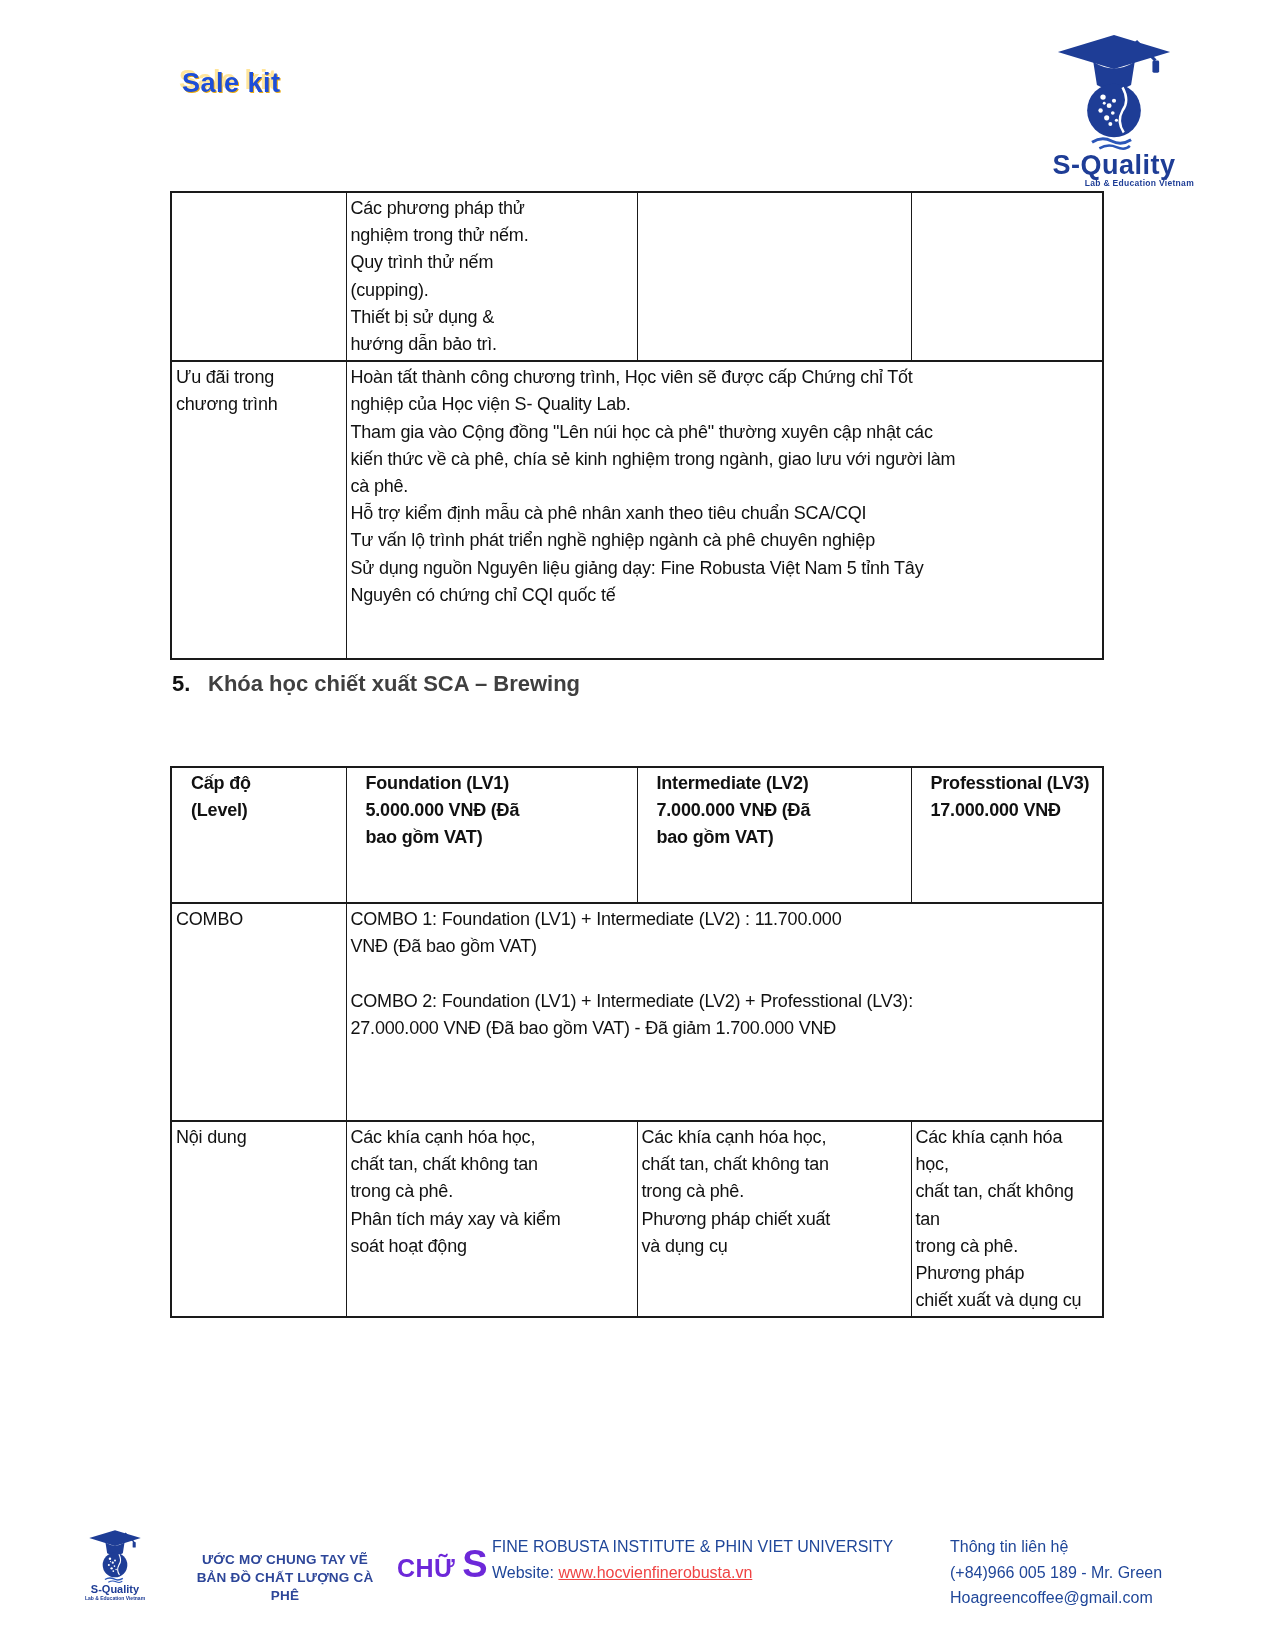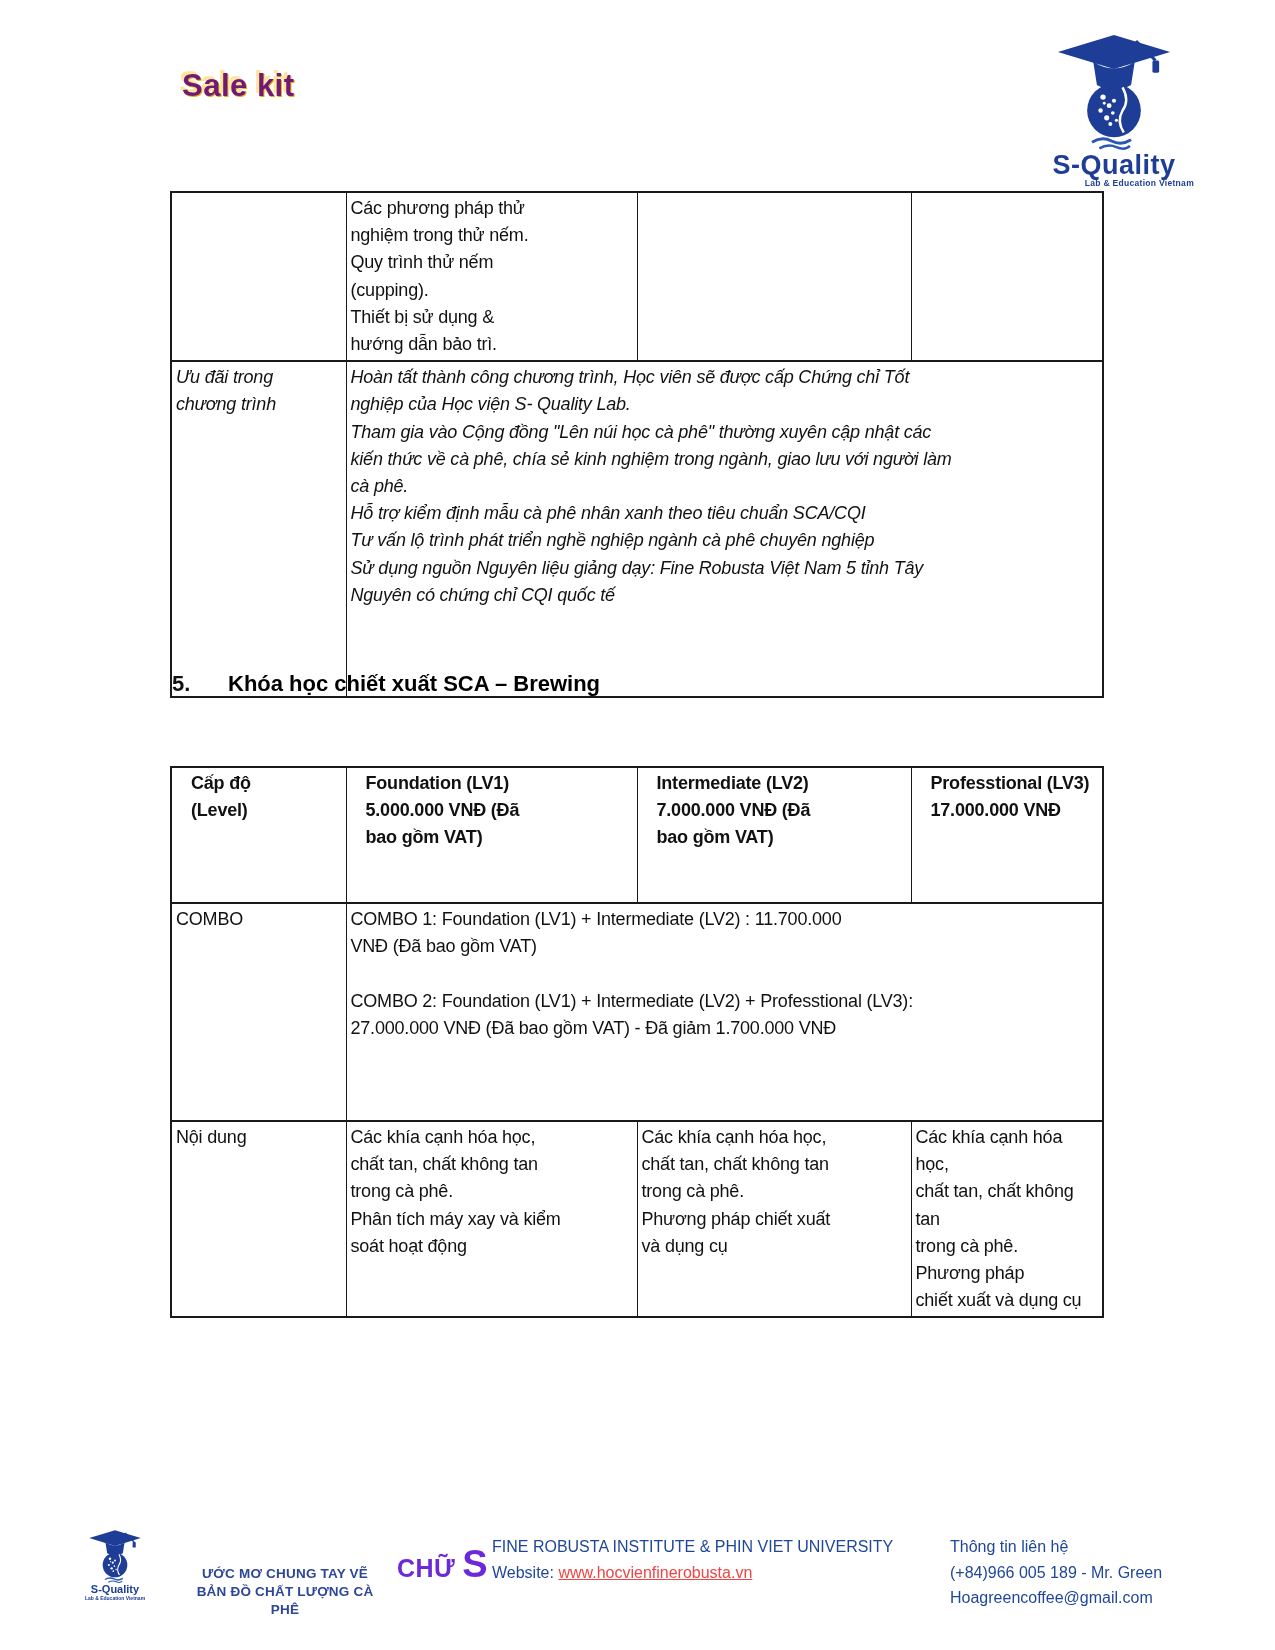--- a/index.html
+++ b/index.html
@@ -3,57 +3,57 @@
 <meta charset="utf-8">
 <style>
   html,body{margin:0;padding:0;background:#ffffff;}
   .page{
     position:relative;width:1275px;height:1650px;background:#ffffff;overflow:hidden;
     font-family:"Liberation Sans", sans-serif;color:#111;
   }
   
   .watermark{
     position:absolute;left:182px;top:68px;
-    font-size:31px;font-weight:800;color:#701a75;letter-spacing:.5px;
+    font-size:27px;font-weight:800;color:#1d4ed8;letter-spacing:.5px;
     text-shadow:-3px -3px 0 #ffe59b, 1px 1px 0 #e8a90f;
   }
   
   .logo-box{position:absolute;left:1028px;top:30px;width:172px;text-align:center;}
   .logo-box svg{display:block;margin:0 auto;}
   .logo-brand{font-size:27px;font-weight:800;color:#1e3d96;letter-spacing:.5px;line-height:26px;}
   .logo-tagline{font-size:8.5px;font-weight:700;color:#1e3d96;text-align:right;padding-right:6px;letter-spacing:.3px;}
   
   table.doc{position:absolute;border-collapse:collapse;table-layout:fixed;}
   table.doc td{
     border:1px solid #1a1a1a;vertical-align:top;
     padding:2px 5px 2px 4px;
     font-size:18px;line-height:27.2px;letter-spacing:-0.2px;
     white-space:pre-line;overflow:hidden;
   }
   table.doc tr + tr td{border-top-width:2px;}
   table.doc{border:2px solid #1a1a1a;}
   .t1{left:170px;top:191px;width:932px;}
   .t1 tr.r1{height:164px;}
-  .t1 tr.r2{height:336px;font-style:italic;}
+  .t1 tr.r2{height:298px;}
   .t2{left:170px;top:766px;width:932px;}
   .t2 tr.r1{height:136px;}
   .t2 tr.r2{height:218px;}
   .t2 tr.r3{height:169px;}
   .t2 tr.r1 td{font-weight:700;padding-left:19px;}
   
   .heading{position:absolute;left:172px;top:671px;font-size:22px;font-weight:700;}
   .heading .num{display:inline-block;width:36px;color:#111;}
-  .heading .ttl{color:#000000;margin-left:20px;}
+  .heading .ttl{color:#404040;}
   
   .f-logo{position:absolute;left:80px;top:1528px;width:70px;text-align:center;}
   .f-logo svg{display:block;margin:0 auto;}
   .f-brand{font-size:11px;font-weight:800;color:#1e3d96;line-height:11px;}
   .f-brand-tag{font-size:5px;font-weight:700;color:#1e3d96;}
   .f-taglines{position:absolute;left:182px;top:1551px;width:206px;text-align:center;
-    font-size:13.5px;font-weight:800;color:#2d4699;line-height:18px;letter-spacing:.2px;margin-top:14px;}
+    font-size:13.5px;font-weight:800;color:#2d4699;line-height:18px;letter-spacing:.2px;}
   .f-chus{position:absolute;left:397px;top:1543px;display:flex;align-items:baseline;gap:7px;color:#6d28d9;}
   .f-chus .chu{font-size:25px;font-weight:800;letter-spacing:.5px;}
   .f-chus .s{font-size:38px;font-weight:800;}
   .f-center{position:absolute;left:492px;top:1534px;width:420px;
     font-size:16px;line-height:25.5px;color:#1f4699;}
   .f-center .org{font-weight:400;}
   .f-center a{color:#ef4444;text-decoration:underline;}
   .f-right{position:absolute;left:950px;top:1534px;width:300px;
     font-size:16px;line-height:25.5px;color:#1f4699;}
 </style>

